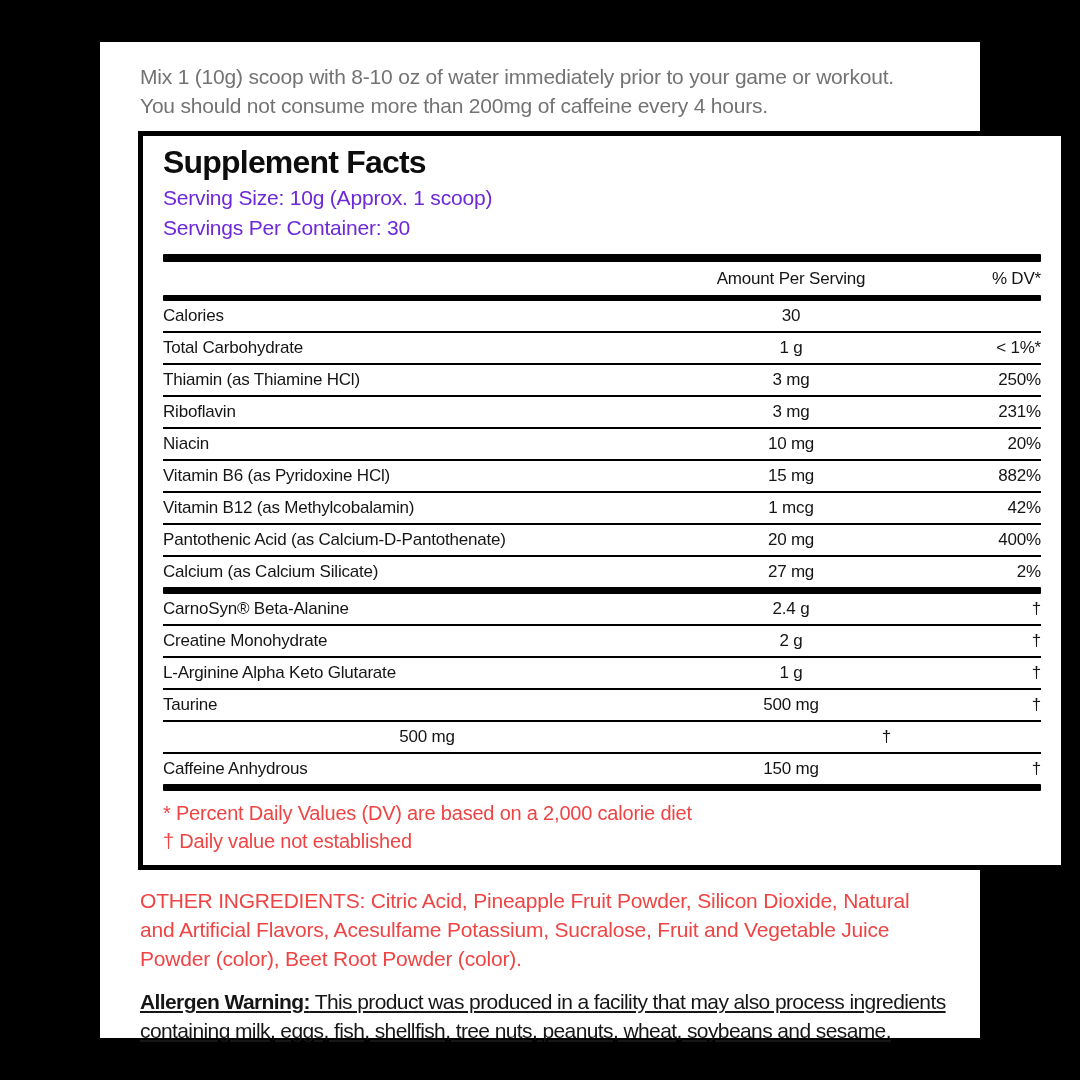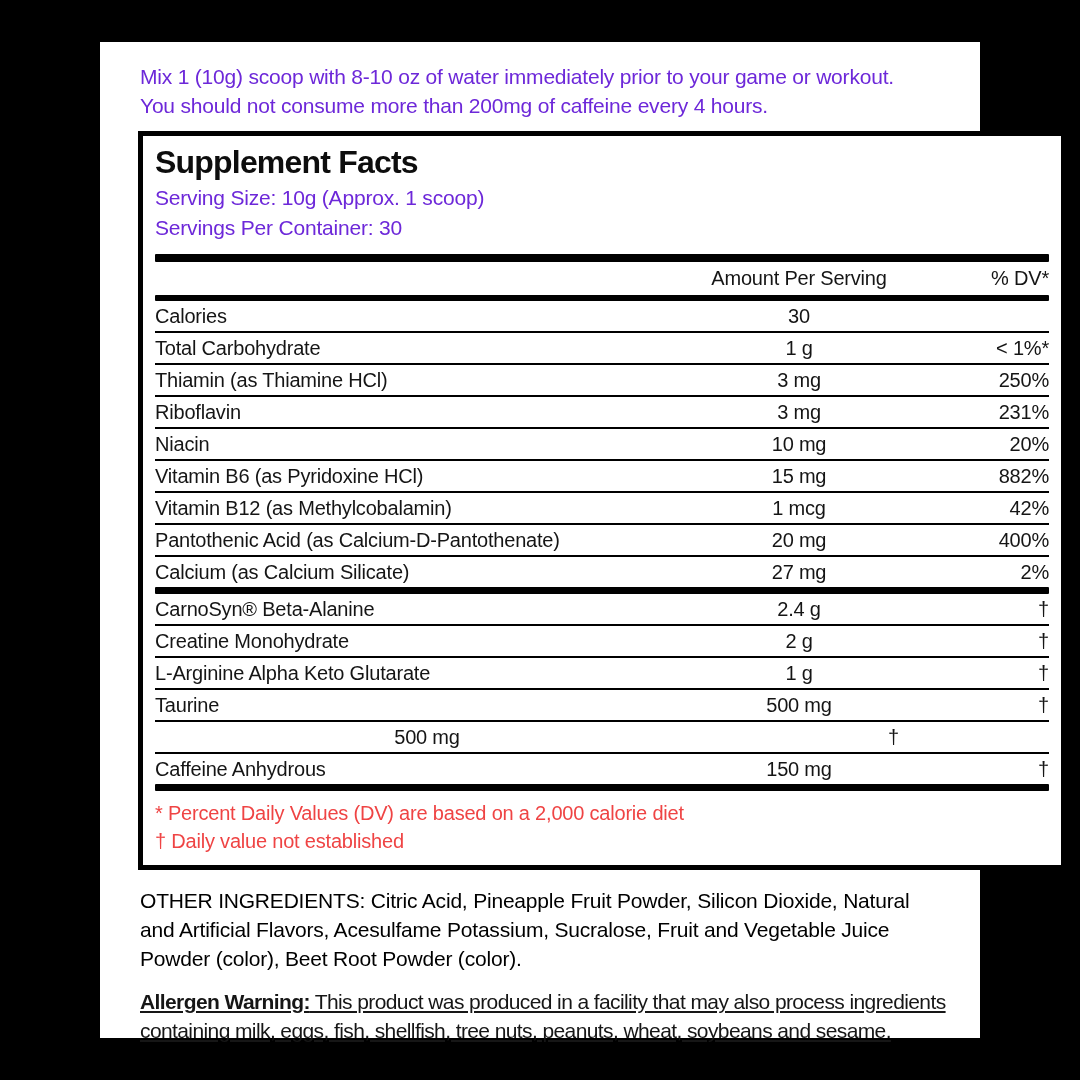--- a/index.html
+++ b/index.html
@@ -16,28 +16,28 @@
     left: 100px; top: 42px;
     width: 880px; height: 996px;
     background: #fff;
     box-sizing: border-box;
   }
   .intro {
     margin: 20px 40px 0 40px;
     font-size: 21px;
     line-height: 29px;
     letter-spacing: -0.2px;
-    color: #6d28d9;
+    color: #737373;
   }
   .facts-box {
     margin: 11px 0 0 38px;
     width: 928px;
     box-sizing: border-box;
     border: 5px solid #000;
-    padding: 0 12px;
+    padding: 0 20px;
     background: #fff;
   }
   .facts-title {
     margin: 8px 0 2px 0;
     font-size: 32px;
     font-weight: bold;
     letter-spacing: -0.8px;
     color: #0d0d0d;
   }
   .serving-line {
@@ -47,21 +47,21 @@
     color: #6d28d9;
   }
   .bar { background: #000; border-radius: 1px; }
   .bar.b8 { height: 8px; margin-top: 11px; }
   .bar.b6 { height: 6px; }
   .bar.b7 { height: 7px; }
   .hdr-row, .row {
     display: grid;
     grid-template-columns: 1fr 200px 150px;
     align-items: center;
-    font-size: 20px;
+    font-size: 17px;
     letter-spacing: -0.2px;
     color: #151515;
   }
   .hdr-row { height: 33px; }
   .hdr-row .amount { text-align: center; }
   .hdr-row .dv { text-align: right; }
   .rows .row { height: 30px; }
   .rows .row + .row { border-top: 2px solid #000; }
   .row .amount { text-align: center; }
   .row .dv { text-align: right; }
@@ -71,21 +71,21 @@
     line-height: 28px;
     letter-spacing: -0.2px;
     color: #ef4444;
   }
   .other-ingredients {
     margin: 16px 40px 0 40px;
     width: 790px;
     font-size: 21px;
     line-height: 29px;
     letter-spacing: -0.2px;
-    color: #000000;
+    color: #ef4444;
   }
   .allergen {
     margin: 14px 36px 0 40px;
     width: 812px;
     font-size: 21px;
     line-height: 29px;
     letter-spacing: -0.6px;
     color: #161616;
     text-decoration: underline;
   }

